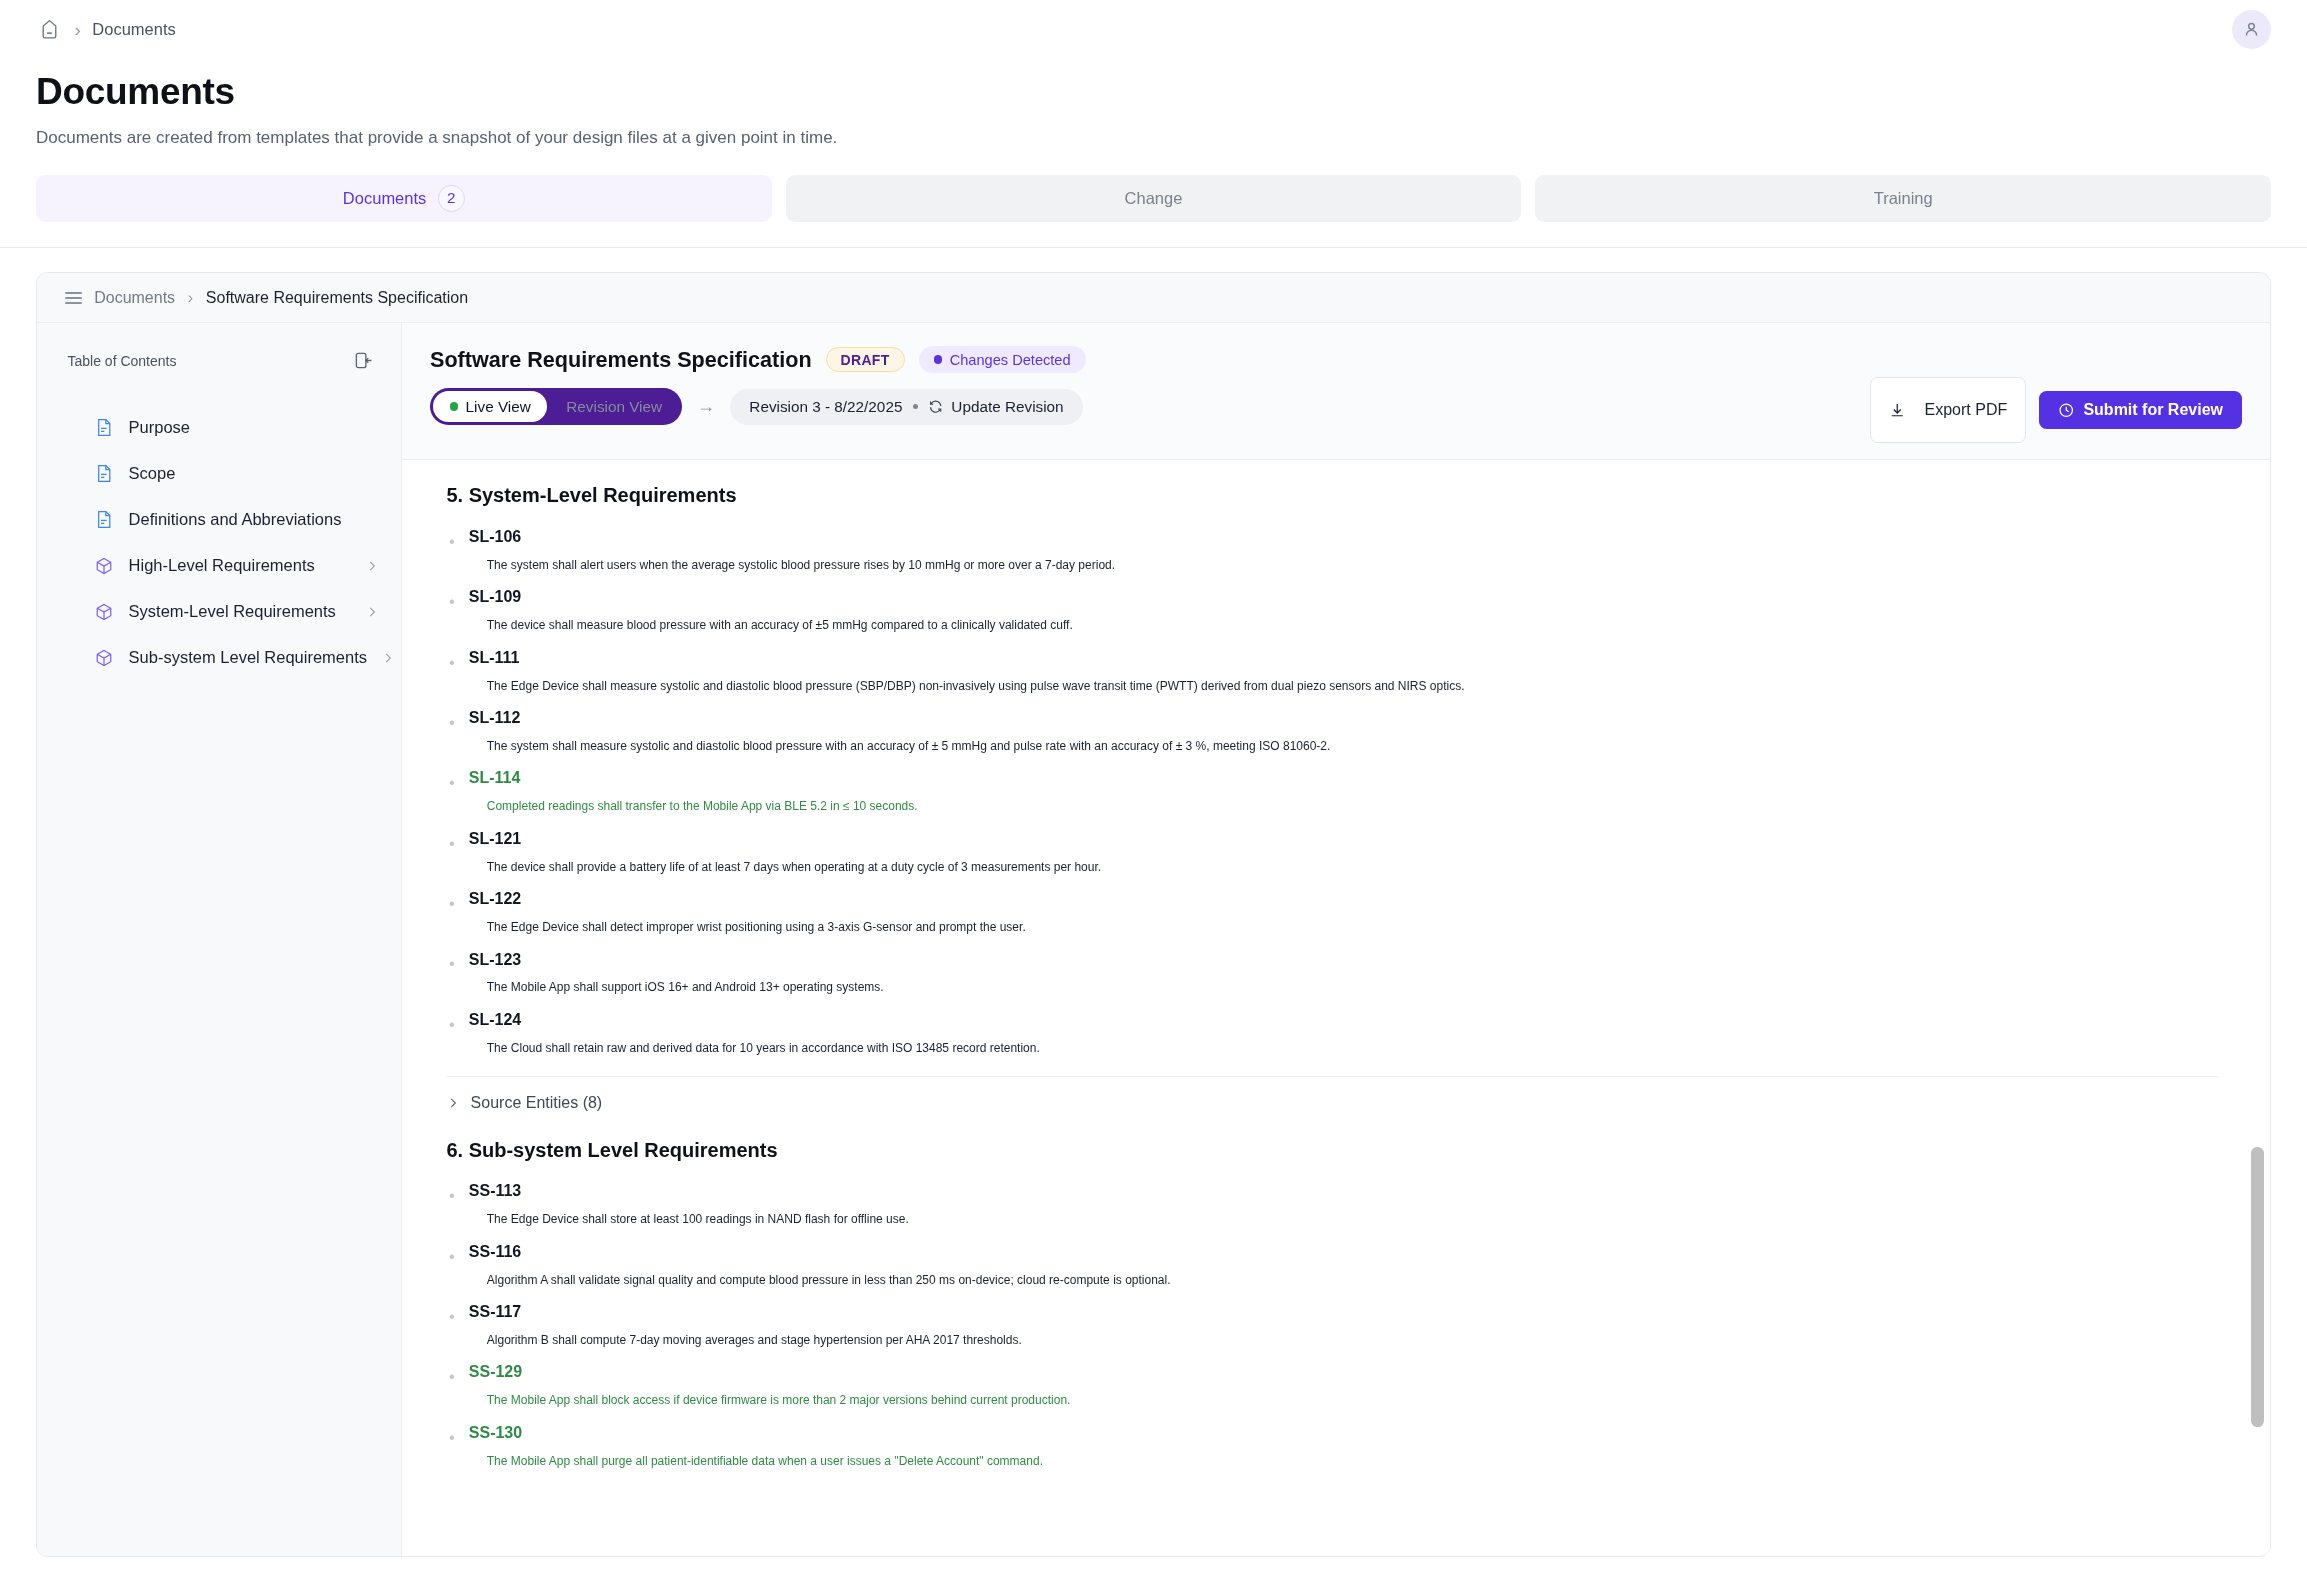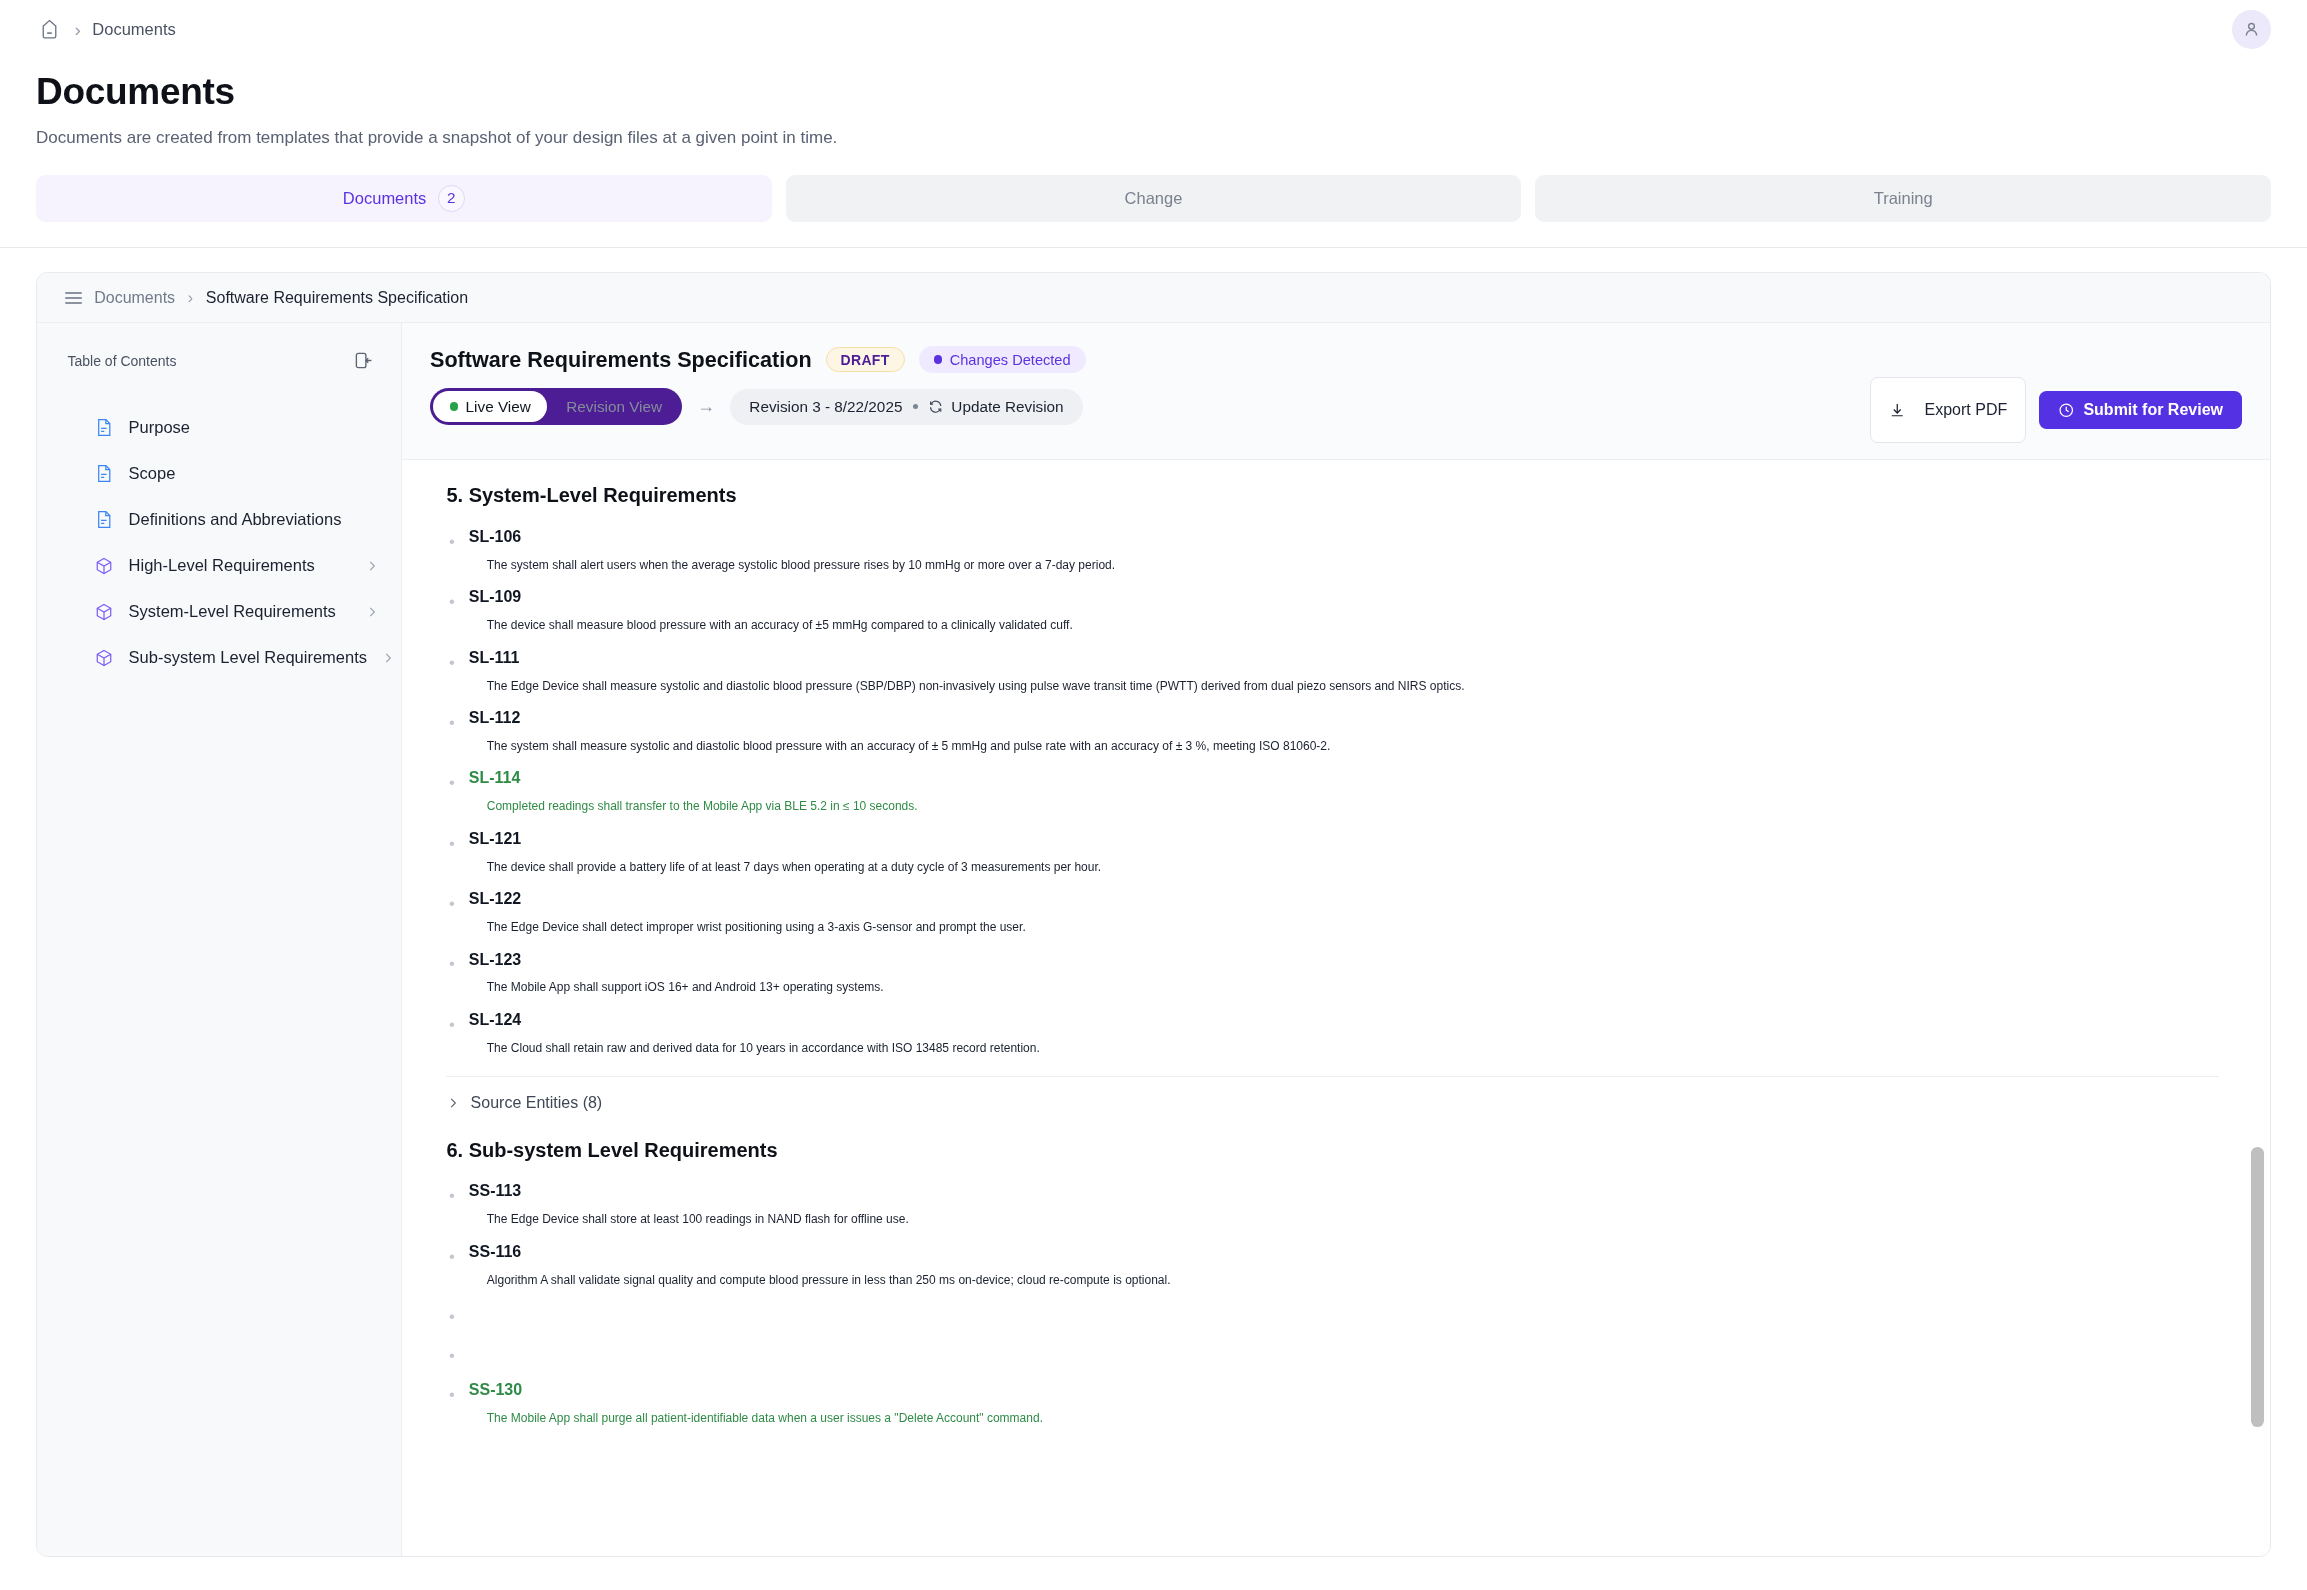--- a/index.html
+++ b/index.html
@@ -475,23 +475,31 @@
         </div>
         <div class="req">
           <span class="req-bullet">•</span>
           <div class="req-body">
             <div class="req-id">SS-116</div>
             <div class="req-text">Algorithm A shall validate signal quality and compute blood pressure in less than 250 ms on-device; cloud re-compute is optional.</div>
           </div>
         </div>
         <div class="req">
           <span class="req-bullet">•</span>
+          <div class="req-body">
+            <div class="req-id">SS-117</div>
+            <div class="req-text">Algorithm B shall compute 7-day moving averages and stage hypertension per AHA 2017 thresholds.</div>
+          </div>
         </div>
         <div class="req changed">
           <span class="req-bullet">•</span>
+          <div class="req-body">
+            <div class="req-id">SS-129</div>
+            <div class="req-text">The Mobile App shall block access if device firmware is more than 2 major versions behind current production.</div>
+          </div>
         </div>
         <div class="req changed">
           <span class="req-bullet">•</span>
           <div class="req-body">
             <div class="req-id">SS-130</div>
             <div class="req-text">The Mobile App shall purge all patient-identifiable data when a user issues a "Delete Account" command.</div>
           </div>
         </div>
 
       </div>

